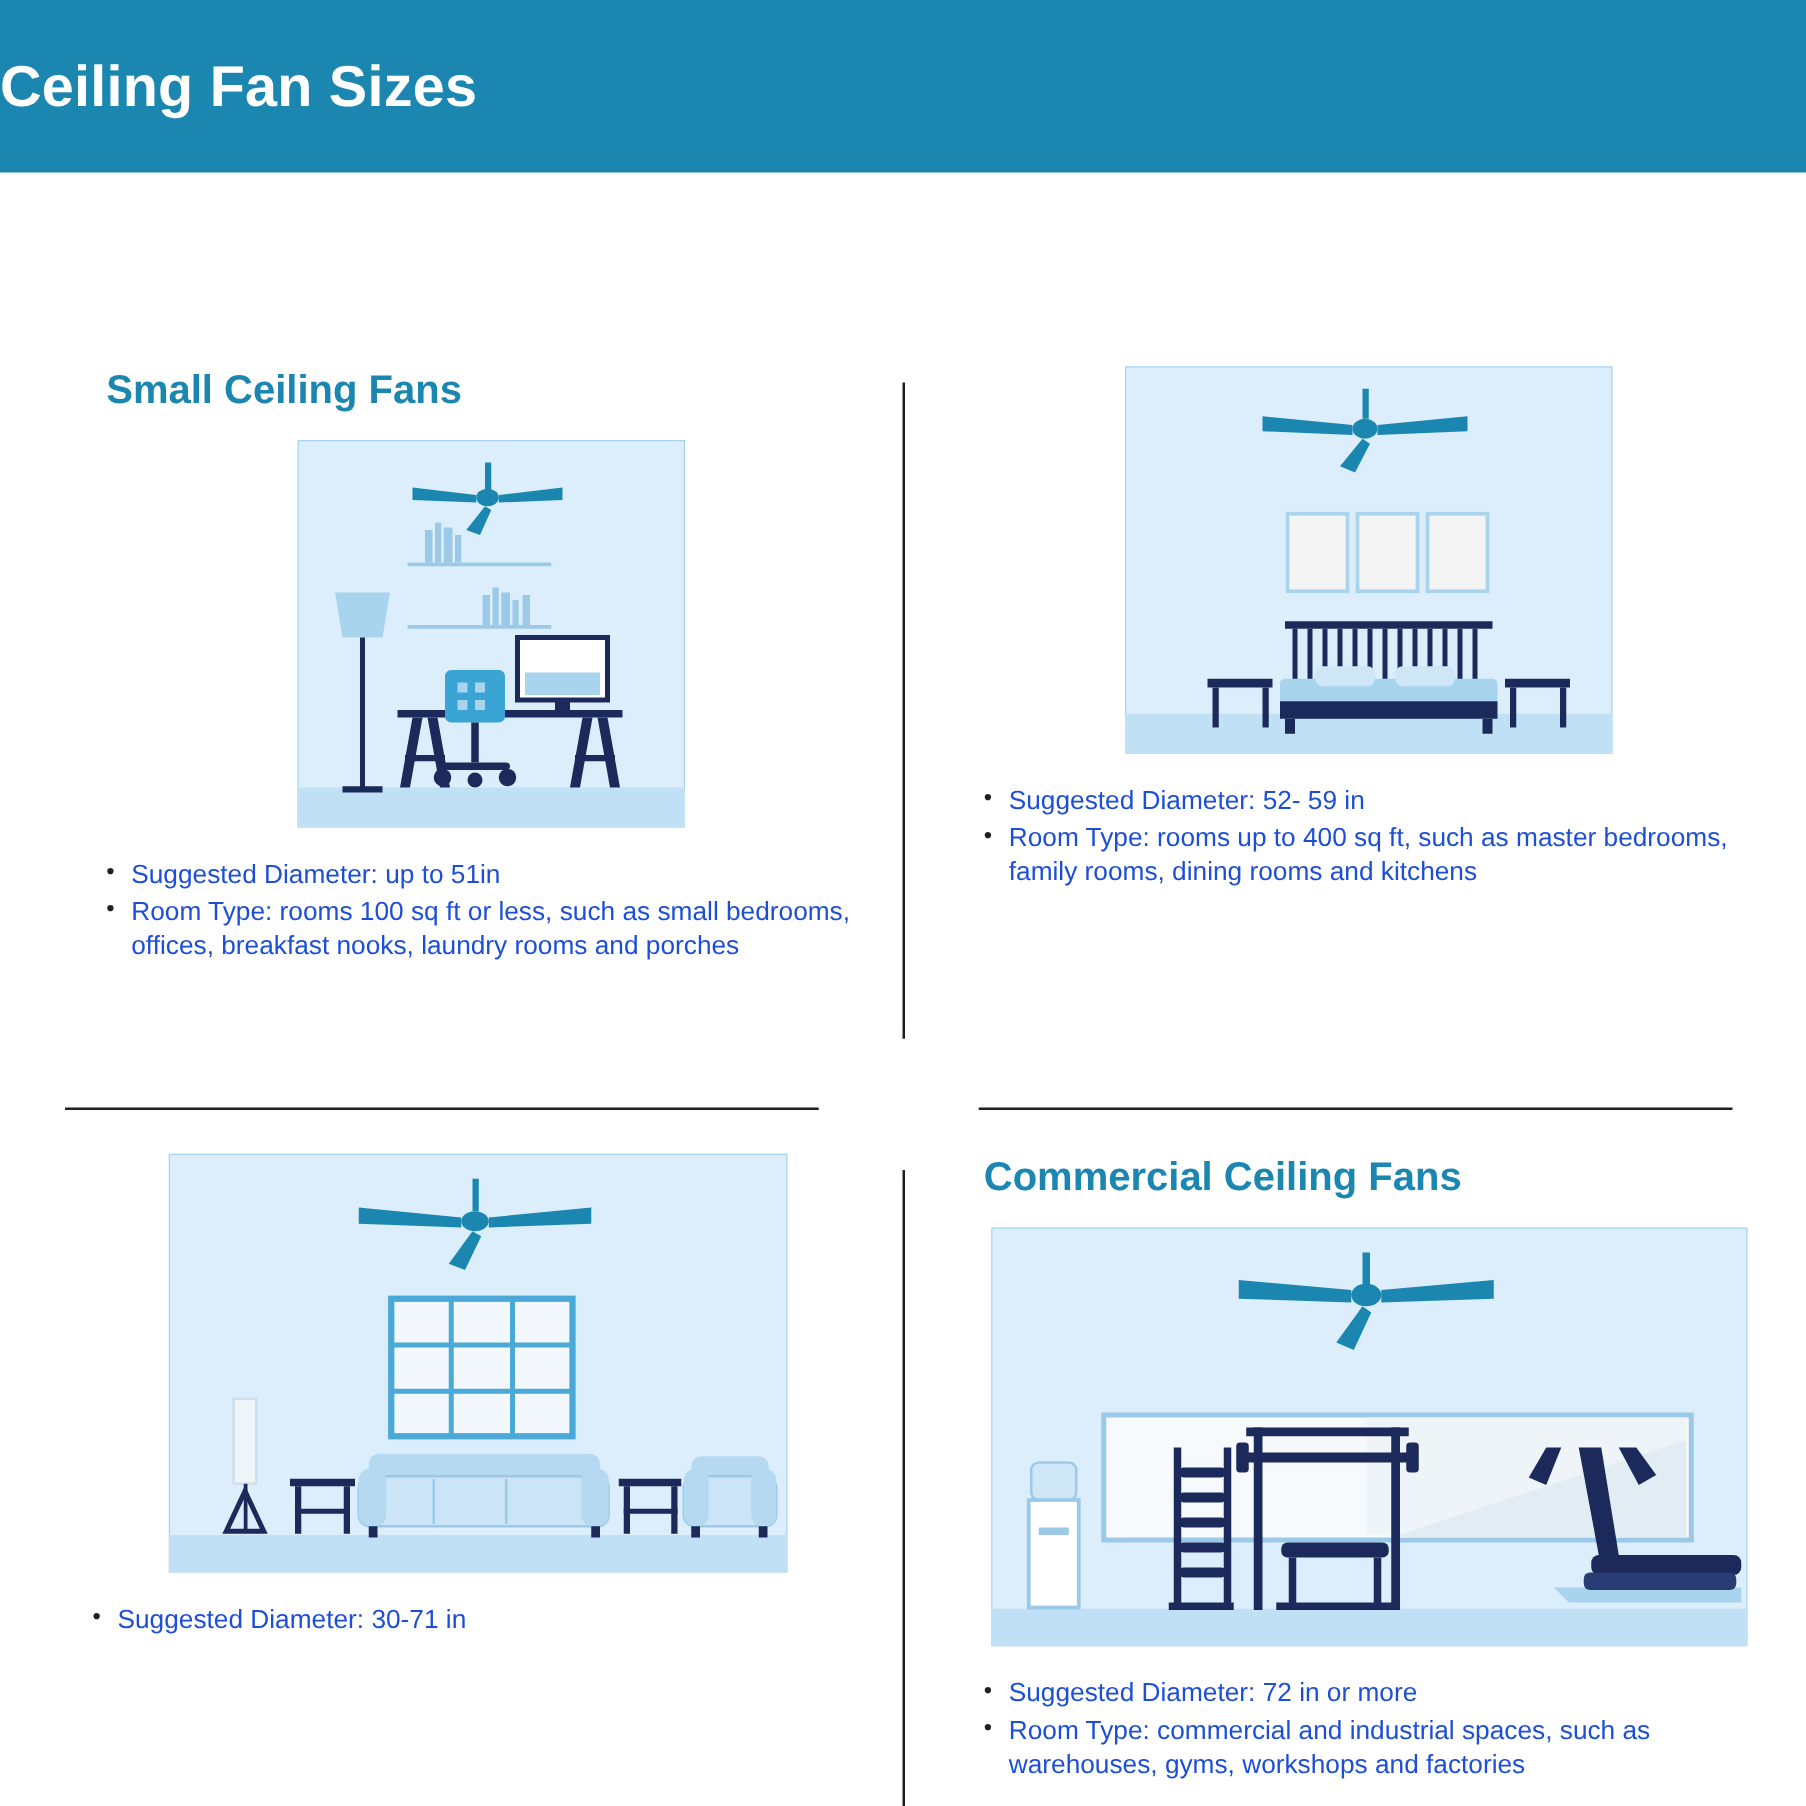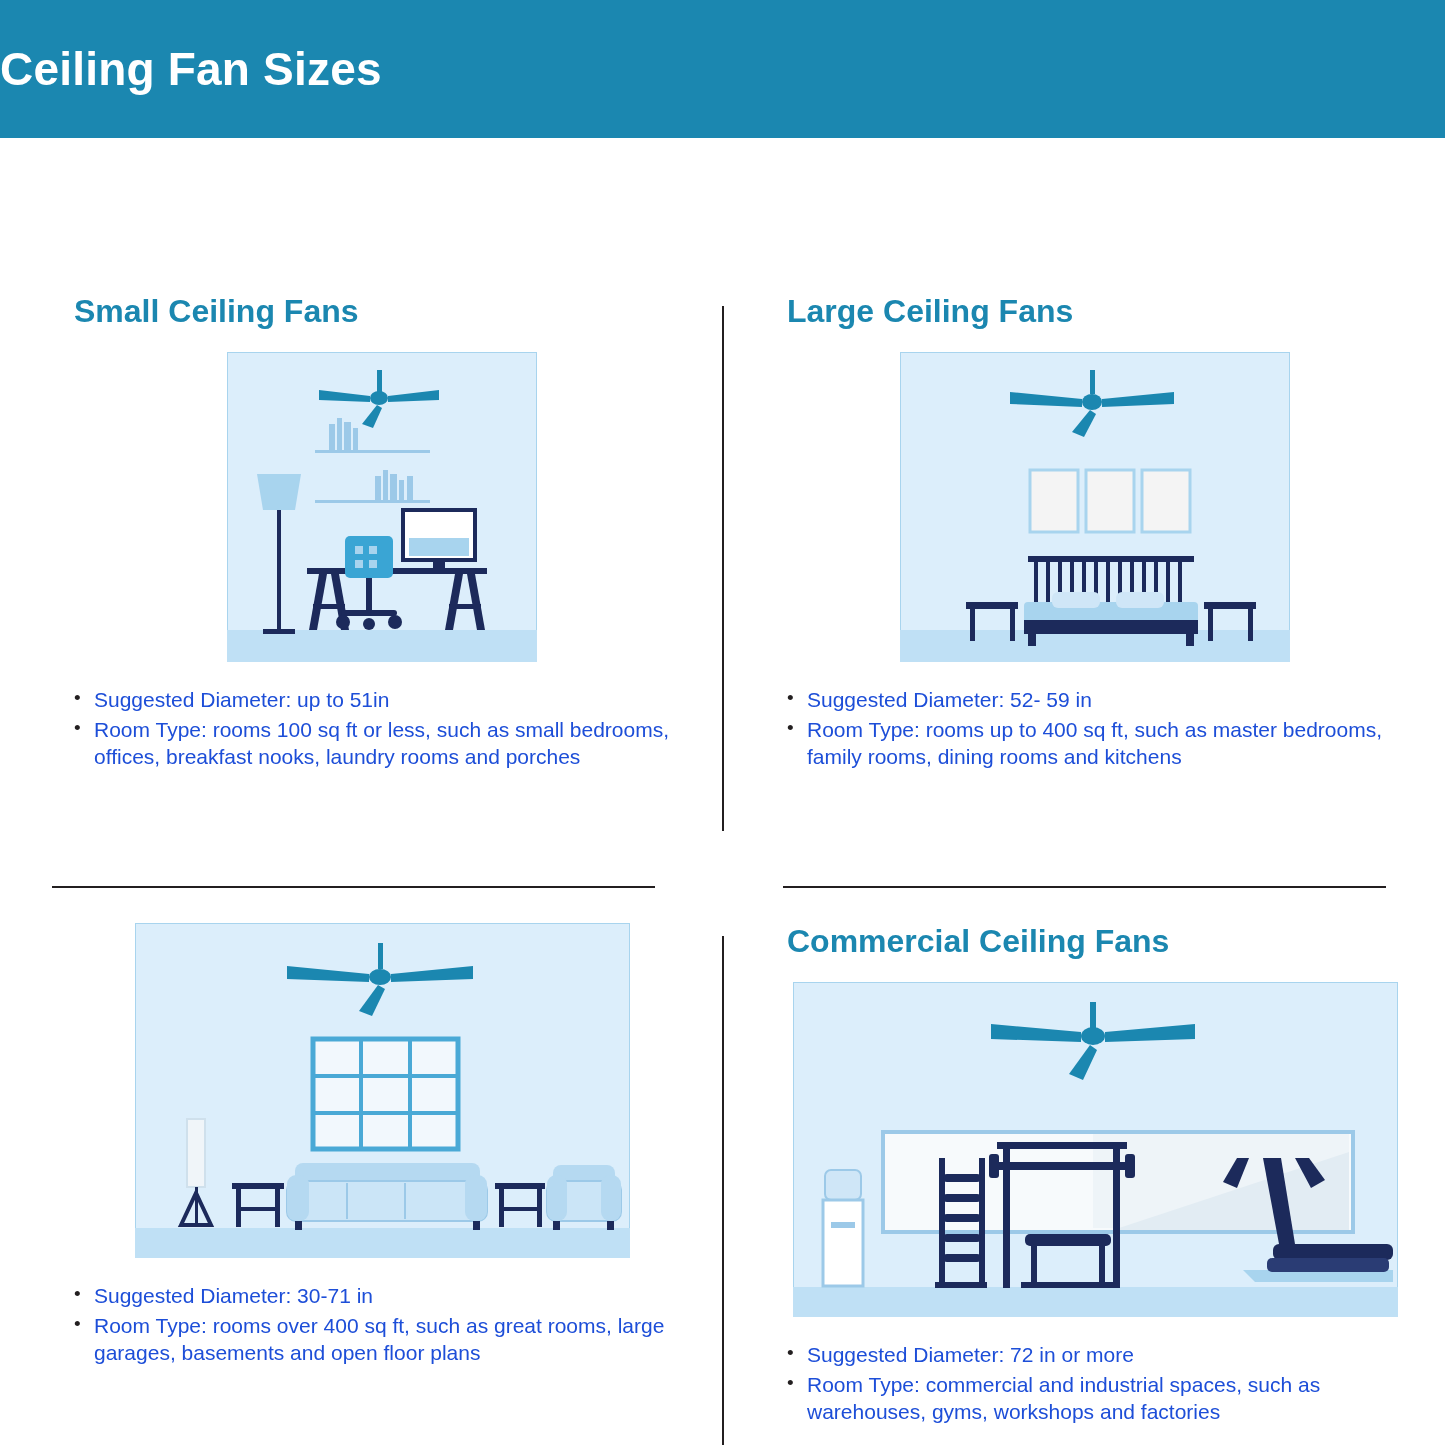--- a/index.html
+++ b/index.html
@@ -35,21 +35,21 @@
   
   .grid {
     position: relative;
     width: 1445px;
     height: 1307px;
   }
   .cell {
     position: absolute;
     box-sizing: border-box;
   }
-  .cell-tl { left: 52px;  top: 155px;  width: 660px; height: 580px; }
+  .cell-tl { left: 63px;  top: 155px;  width: 660px; height: 580px; }
   .cell-tr { left: 765px; top: 155px;  width: 660px; height: 580px; }
   .cell-bl { left: 52px;  top: 785px;  width: 660px; height: 580px; }
   .cell-br { left: 765px; top: 785px;  width: 660px; height: 580px; }
 
   .card-title {
     color: #1b87b0;
     font-size: 32px;
     font-weight: bold;
     margin: 0 0 22px 22px;
   }
@@ -159,21 +159,20 @@
           <circle cx="142" cy="272" r="6" fill="#1c2a5b"></circle>
         </svg>
       </div>
       <ul class="bullets">
         <li>Suggested Diameter: up to 51in</li>
         <li>Room Type: rooms 100 sq ft or less, such as small bedrooms, offices, breakfast nooks, laundry rooms and porches</li>
       </ul>
     </div>
 
     <div class="cell cell-tr">
-      <div class="card-title">Large Ceiling Fans</div>
       <div class="illus-wrap">
         <svg width="390" height="310" viewBox="0 0 390 310">
           <rect x="0" y="0" width="390" height="310" fill="#dceefb" stroke="#a8d4ee" stroke-width="2"></rect>
           <rect x="0" y="278" width="390" height="32" fill="#bfe0f5"></rect>
 
           <rect x="190" y="18" width="5" height="24" fill="#1b87b0"></rect>
           <ellipse cx="192" cy="50" rx="10" ry="8" fill="#1b87b0"></ellipse>
           <path d="M182 47 L110 40 L110 52 L182 55 Z" fill="#1b87b0"></path>
           <path d="M202 47 L274 40 L274 52 L202 55 Z" fill="#1b87b0"></path>
           <path d="M190 58 L172 80 L184 85 L196 62 Z" fill="#1b87b0"></path>
@@ -268,21 +267,20 @@
           <rect x="418" y="242" width="62" height="38" rx="8" fill="#b5d9f1"></rect>
           <rect x="412" y="258" width="74" height="40" rx="9" fill="#cbe5f7" stroke="#9cc9e8" stroke-width="2"></rect>
           <rect x="412" y="252" width="20" height="46" rx="9" fill="#b5d9f1"></rect>
           <rect x="466" y="252" width="20" height="46" rx="9" fill="#b5d9f1"></rect>
           <rect x="418" y="298" width="7" height="9" fill="#1c2a5b"></rect>
           <rect x="472" y="298" width="7" height="9" fill="#1c2a5b"></rect>
         </svg>
       </div>
       <ul class="bullets">
         <li>Suggested Diameter: 30-71 in</li>
-        <li>Room Type: rooms over 400 sq ft, such as great rooms, large garages, basements and open floor plans</li>
       </ul>
     </div>
 
     <div class="cell cell-br">
       <div class="card-title">Commercial Ceiling Fans</div>
       <div class="illus-wrap">
         <svg width="605" height="335" viewBox="0 0 605 335">
           <rect x="0" y="0" width="605" height="335" fill="#dceefb" stroke="#a8d4ee" stroke-width="2"></rect>
           <rect x="0" y="305" width="605" height="30" fill="#bfe0f5"></rect>
 

